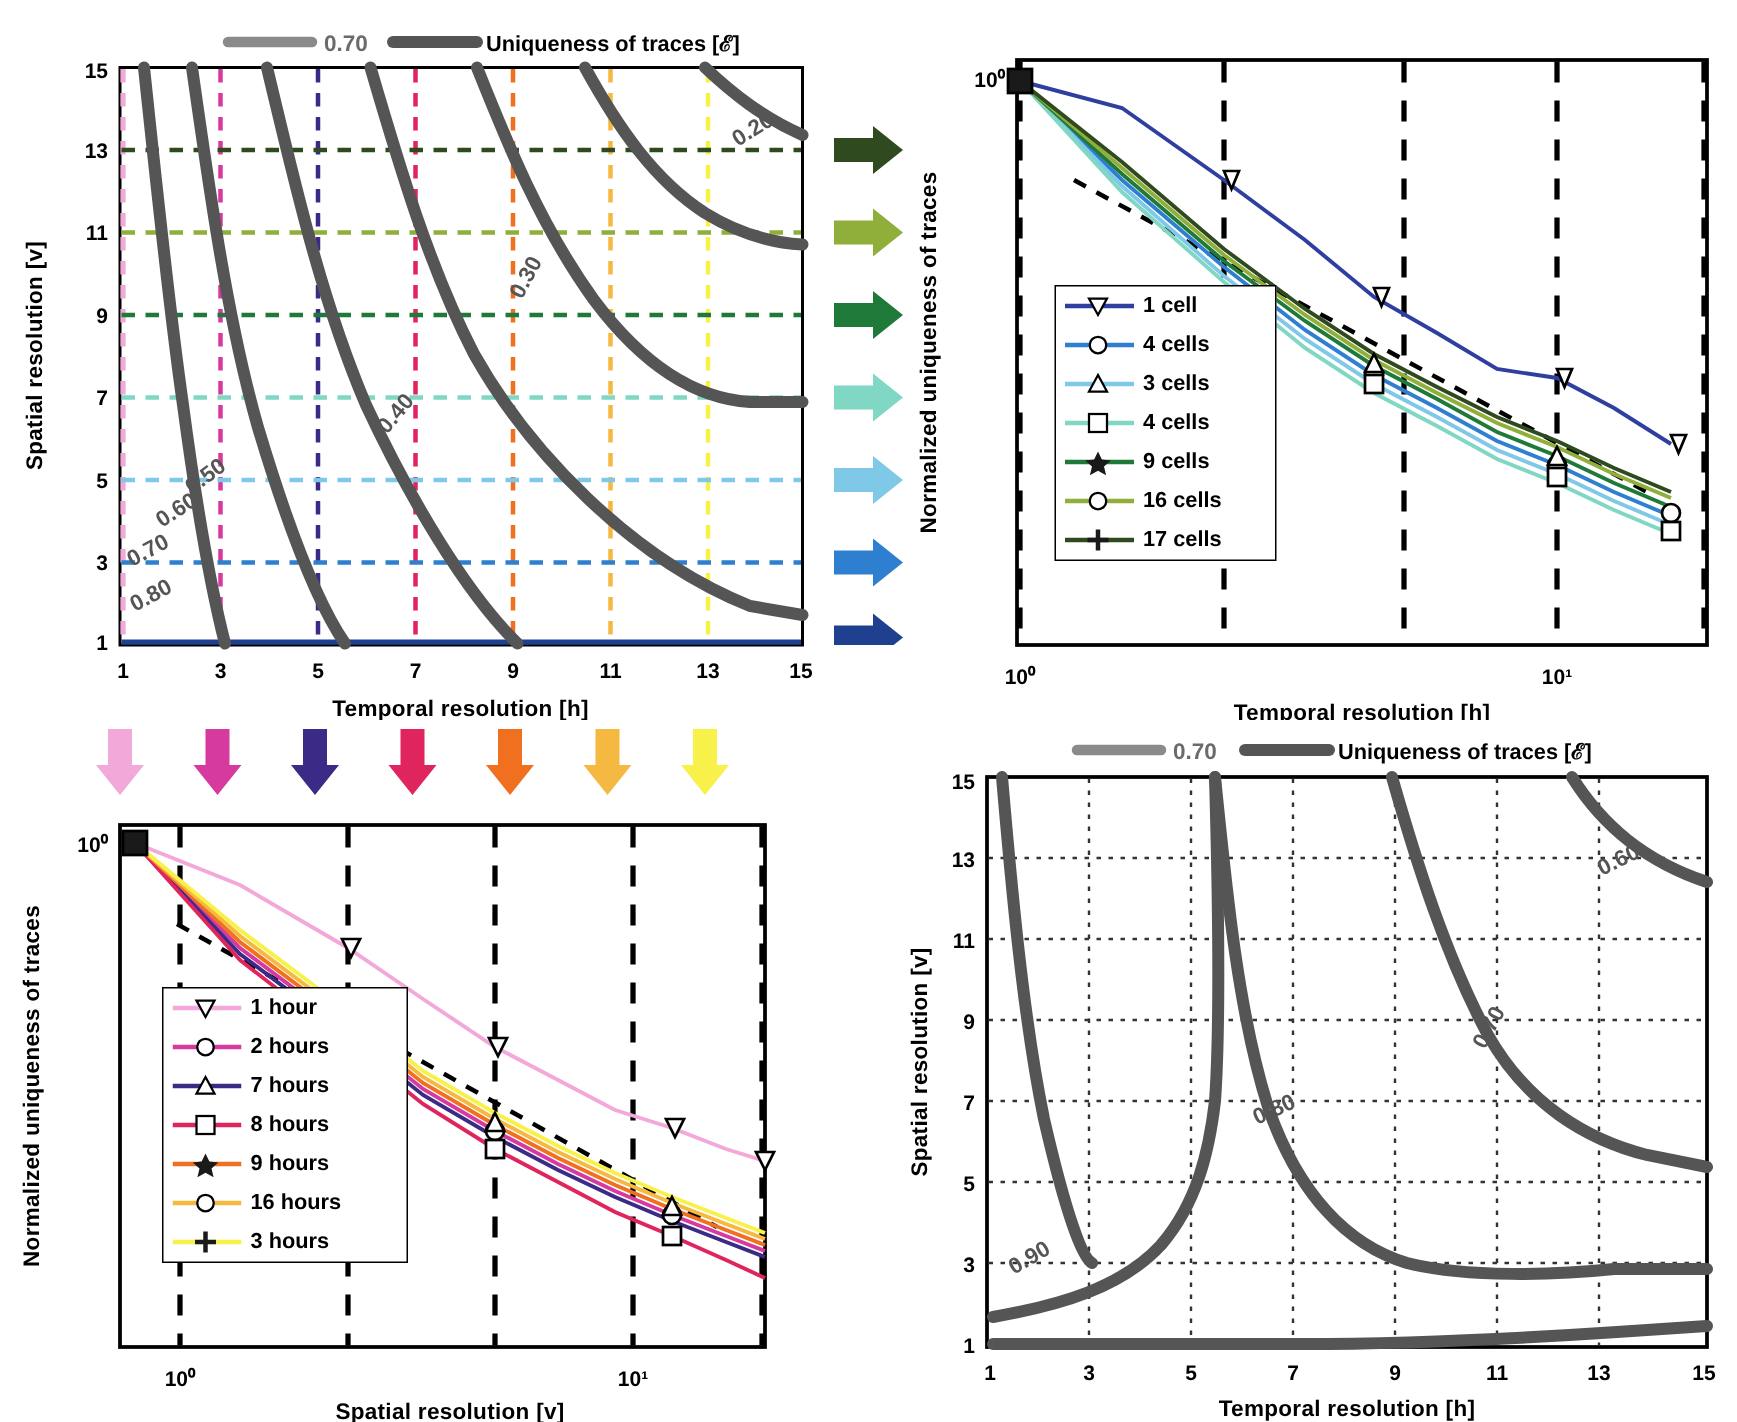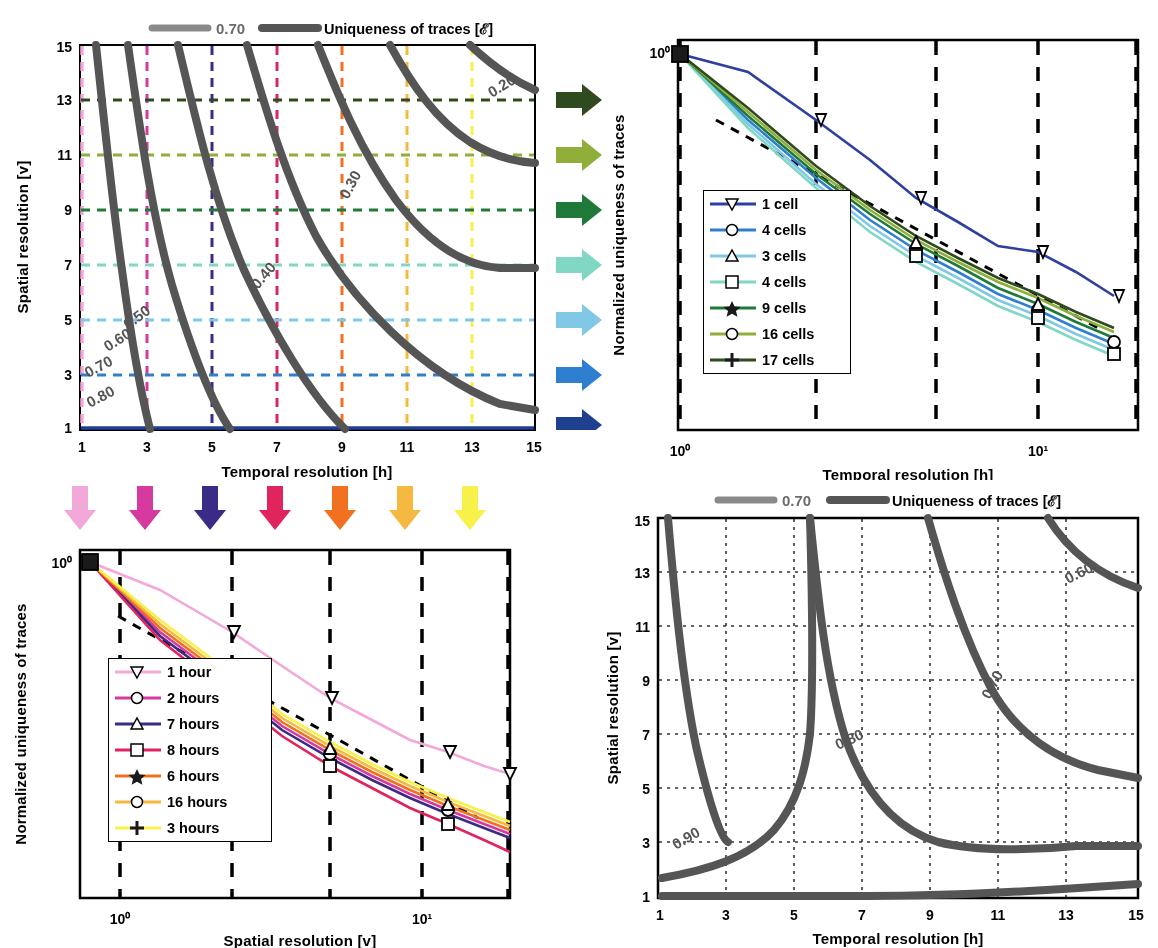--- a/index.html
+++ b/index.html
@@ -295,21 +295,21 @@
           <line x1="0" y1="9" x2="46" y2="9" stroke="#e0245e" stroke-width="3"></line>
           <rect x="16" y="3" width="12" height="12" fill="#fff" stroke="#000" stroke-width="1.5"></rect>
         </svg>
       <span class="legend-txt">8 hours</span>
     </div>
     <div class="legend-row">
       <svg width="46" height="18">
           <line x1="0" y1="9" x2="46" y2="9" stroke="#f07020" stroke-width="3"></line>
           <polygon points="22,2 24.6,7.4 30.5,8 26,12 27.4,17.8 22,14.8 16.6,17.8 18,12 13.5,8 19.4,7.4" fill="#1a1a1a"></polygon>
         </svg>
-      <span class="legend-txt">6 hours</span>
+      <span class="legend-txt">9 hours</span>
     </div>
     <div class="legend-row">
       <svg width="46" height="18">
           <line x1="0" y1="9" x2="46" y2="9" stroke="#f5b942" stroke-width="3"></line>
           <circle cx="22" cy="9" r="5.5" fill="#fff" stroke="#000" stroke-width="1.5"></circle>
         </svg>
       <span class="legend-txt">16 hours</span>
     </div>
     <div class="legend-row">
       <svg width="46" height="18">

